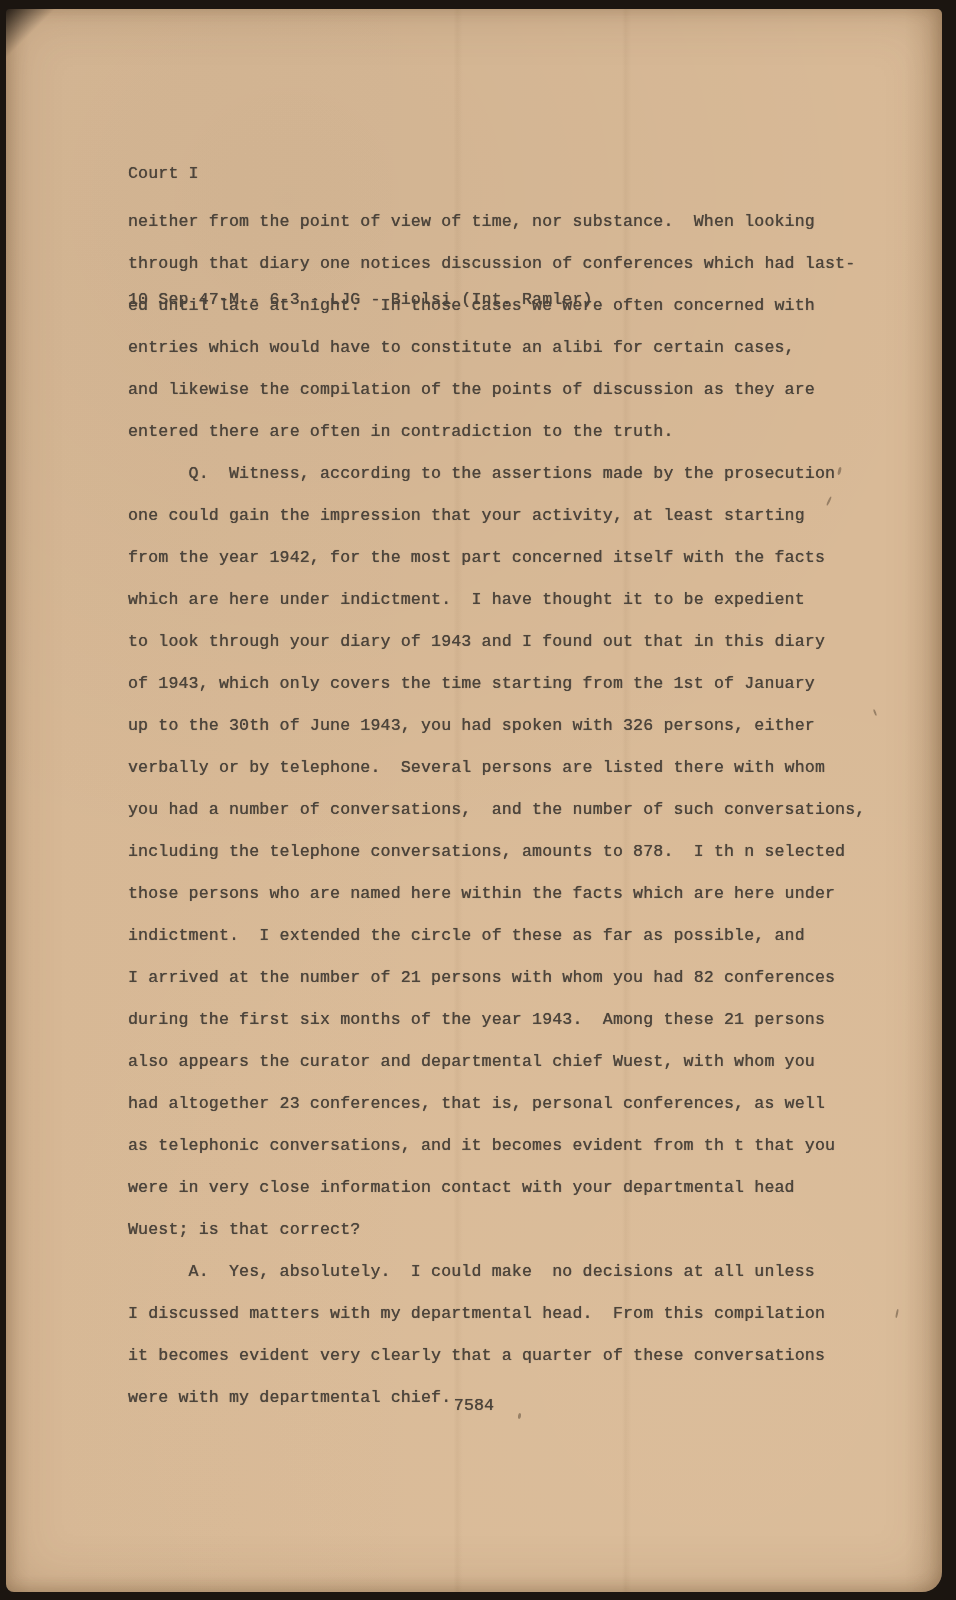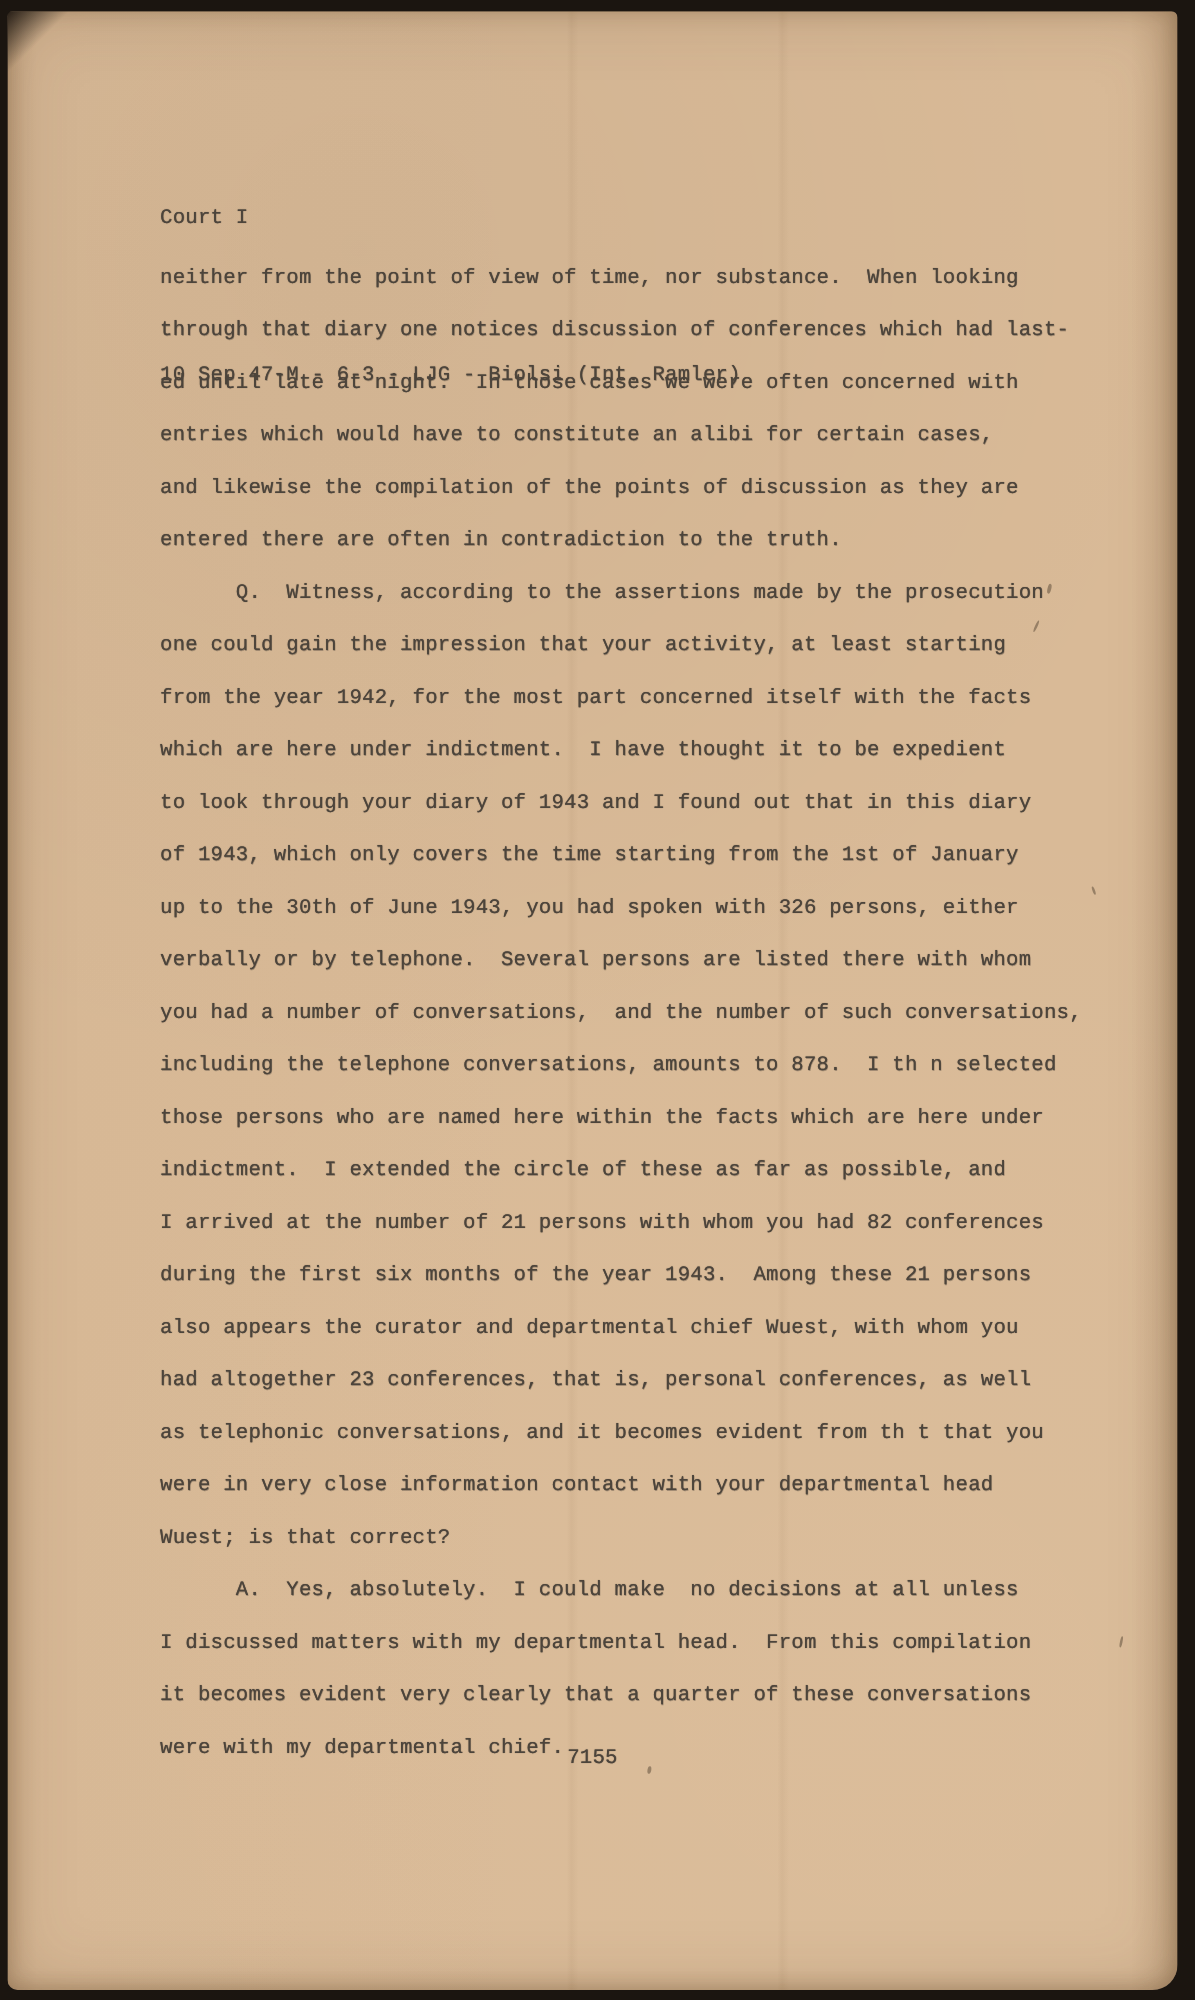--- a/index.html
+++ b/index.html
@@ -76,21 +76,21 @@
   <div class="paper">
     <div class="torn-edge"></div>
 
     <div class="header typed">
       <div>Court I</div>
       <div>10 Sep 47-M - 6-3 - LJG - Biolsi (Int. Ramler)</div>
     </div>
 
     <div class="body-block typed"><div>neither from the point of view of time, nor substance.  When looking</div><div>through that diary one notices discussion of conferences which had last-</div><div>ed until late at night.  In those cases we were often concerned with</div><div>entries which would have to constitute an alibi for certain cases,</div><div>and likewise the compilation of the points of discussion as they are</div><div>entered there are often in contradiction to the truth.</div><div>      Q.  Witness, according to the assertions made by the prosecution</div><div>one could gain the impression that your activity, at least starting</div><div>from the year 1942, for the most part concerned itself with the facts</div><div>which are here under indictment.  I have thought it to be expedient</div><div>to look through your diary of 1943 and I found out that in this diary</div><div>of 1943, which only covers the time starting from the 1st of January</div><div>up to the 30th of June 1943, you had spoken with 326 persons, either</div><div>verbally or by telephone.  Several persons are listed there with whom</div><div>you had a number of conversations,  and the number of such conversations,</div><div>including the telephone conversations, amounts to 878.  I th n selected</div><div>those persons who are named here within the facts which are here under</div><div>indictment.  I extended the circle of these as far as possible, and</div><div>I arrived at the number of 21 persons with whom you had 82 conferences</div><div>during the first six months of the year 1943.  Among these 21 persons</div><div>also appears the curator and departmental chief Wuest, with whom you</div><div>had altogether 23 conferences, that is, personal conferences, as well</div><div>as telephonic conversations, and it becomes evident from th t that you</div><div>were in very close information contact with your departmental head</div><div>Wuest; is that correct?</div><div>      A.  Yes, absolutely.  I could make  no decisions at all unless</div><div>I discussed matters with my departmental head.  From this compilation</div><div>it becomes evident very clearly that a quarter of these conversations</div><div>were with my departmental chief.</div></div>
 
-    <div class="page-number typed">7155</div>
+    <div class="page-number typed">7584</div>
 
     <div class="speck s1"></div>
     <div class="speck s2"></div>
     <div class="speck s3"></div>
     <div class="speck s4"></div>
     <div class="speck s5"></div>
   </div>
 </div>
 
 </body></html>

